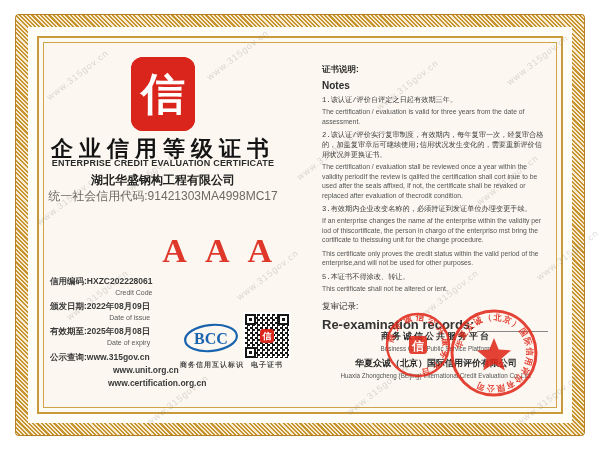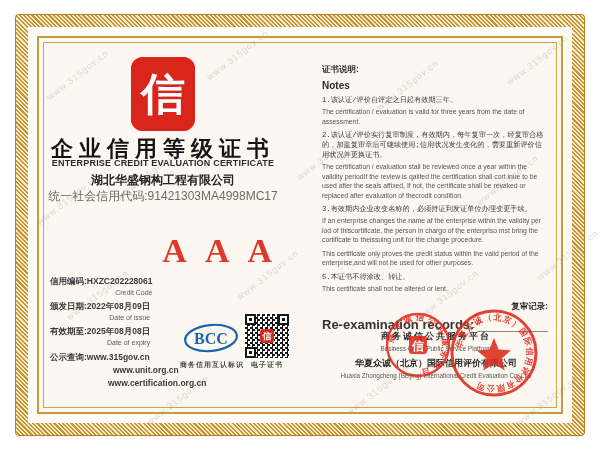--- a/index.html
+++ b/index.html
@@ -77,21 +77,21 @@
     font-family:"Liberation Serif","DejaVu Serif",serif; }
   .qr-caption { position:absolute; left:237px; top:360px; width:60px; text-align:center;
     font-size:7px; font-weight:bold; color:#4a4a4a; letter-spacing:1px; }
 
   
   .notes-col { position:absolute; left:322px; top:64px; width:226px; }
   .notes-heading-zh { font-size:8.5px; font-weight:bold; color:#2c2c2c; margin-bottom:4px; }
   .notes-heading-en { font-size:10px; font-weight:bold; color:#2c2c2c; margin-bottom:4px; }
   .note-zh { font-size:7.2px; color:#3b3b3b; line-height:10px; margin-bottom:2px;font-family:Liberation Mono, monospace; }
   .note-en { font-size:6.8px; color:#555555; line-height:9.5px; margin-bottom:4px; }
-  .review-zh { font-size:8.5px; font-weight:bold; color:#2c2c2c; margin-top:8px; margin-bottom:4px;text-align:right; }
+  .review-zh { font-size:8.5px; font-weight:normal; color:#2c2c2c; margin-top:8px; margin-bottom:4px; }
   .review-en { font-size:13px; font-weight:bold; color:#333333; display:flex; align-items:flex-end; }
   .review-en .line { flex:1; border-bottom:1px solid #888888; margin-left:3px; height:8px; }
 
   
   .issuer { position:absolute; left:330px; top:330px; width:212px; text-align:center; }
   .issuer .p-zh { font-size:9px; font-weight:bold; color:#2c2c2c; letter-spacing:2px; }
   .issuer .p-en { font-size:6.3px; color:#555555; margin-top:2px; }
   .issuer .c-zh { font-size:9px; font-weight:bold; color:#2c2c2c; margin-top:5px; }
   .issuer .c-en { font-size:6.3px; color:#555555; margin-top:2px; }
 

